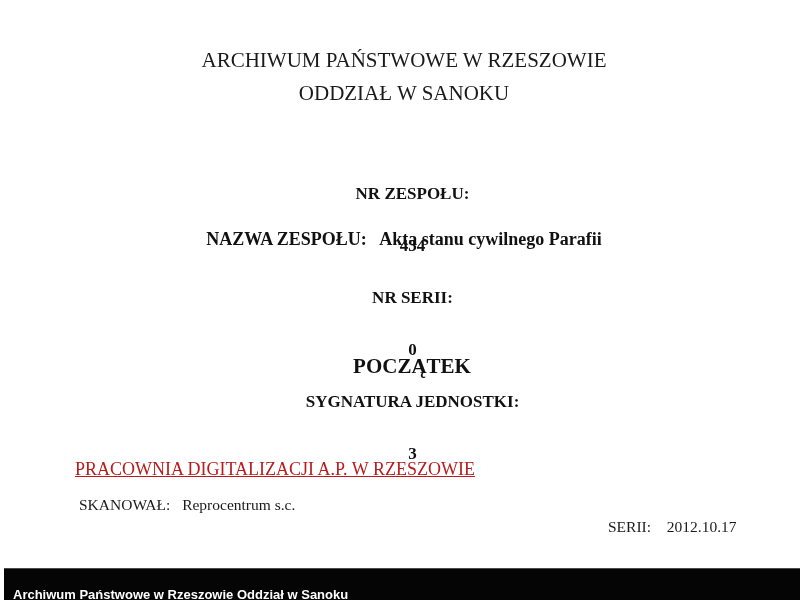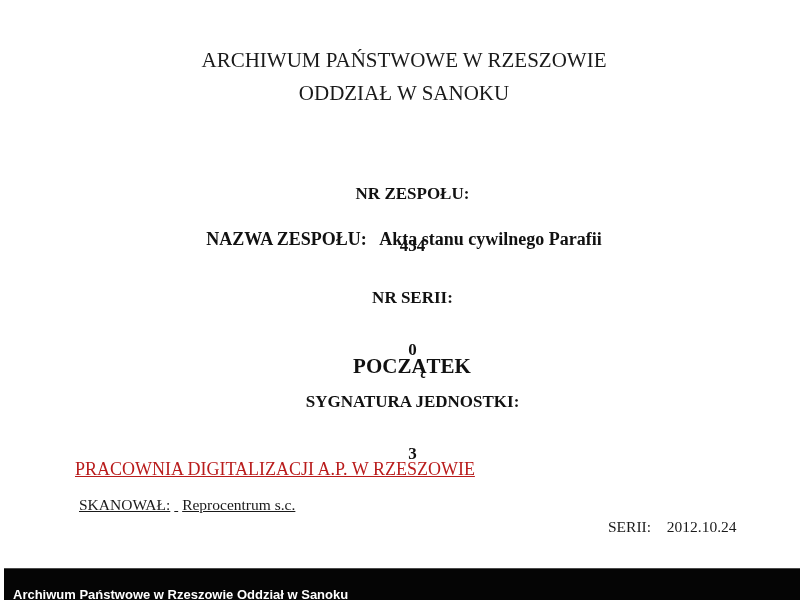--- a/index.html
+++ b/index.html
@@ -30,21 +30,21 @@
       position: absolute; left: 8px; top: 345px; width: 800px;
       text-align: center; font-size: 21px; font-weight: bold; line-height: 26px; color: #111111;
     }
 
     .lab {
       position: absolute; left: 67px; top: 451px;
       font-size: 18px; line-height: 20px; color: #b91c1c; text-decoration: underline;
     }
     .scanned {
       position: absolute; left: 67px; top: 487px;
-      font-size: 15.5px; line-height: 20px; color: #1a1a1a; text-decoration: underline;
+      font-size: 15.5px; line-height: 20px; color: #1a1a1a;
     }
     .date {
       position: absolute; left: 596px; top: 509px;
       font-size: 15.5px; line-height: 20px; color: #1a1a1a; white-space: pre;
     }
 
     .footer {
       position: absolute; left: 0; top: 564px; width: 800px; height: 32px;
       background: #050505; border-top: 1px solid #4a4a4a;
     }
@@ -87,19 +87,19 @@
 
   <div class="start-label">POCZĄTEK</div>
 
   <div class="lab">PRACOWNIA DIGITALIZACJI A.P. W RZESZOWIE</div>
 
   <div class="scanned">
     <span>SKANOWAŁ:</span>
     <span>Reprocentrum s.c.</span>
   </div>
 
-  <div class="date"><span>SERII:</span>  <span>2012.10.24</span></div>
+  <div class="date"><span>SERII:</span>  <span>2012.10.17</span></div>
 
 </div>
 
 <div class="footer">
   <div class="footer-title">Archiwum Państwowe w Rzeszowie Oddział w Sanoku</div>
 </div>
 
 </body></html>

